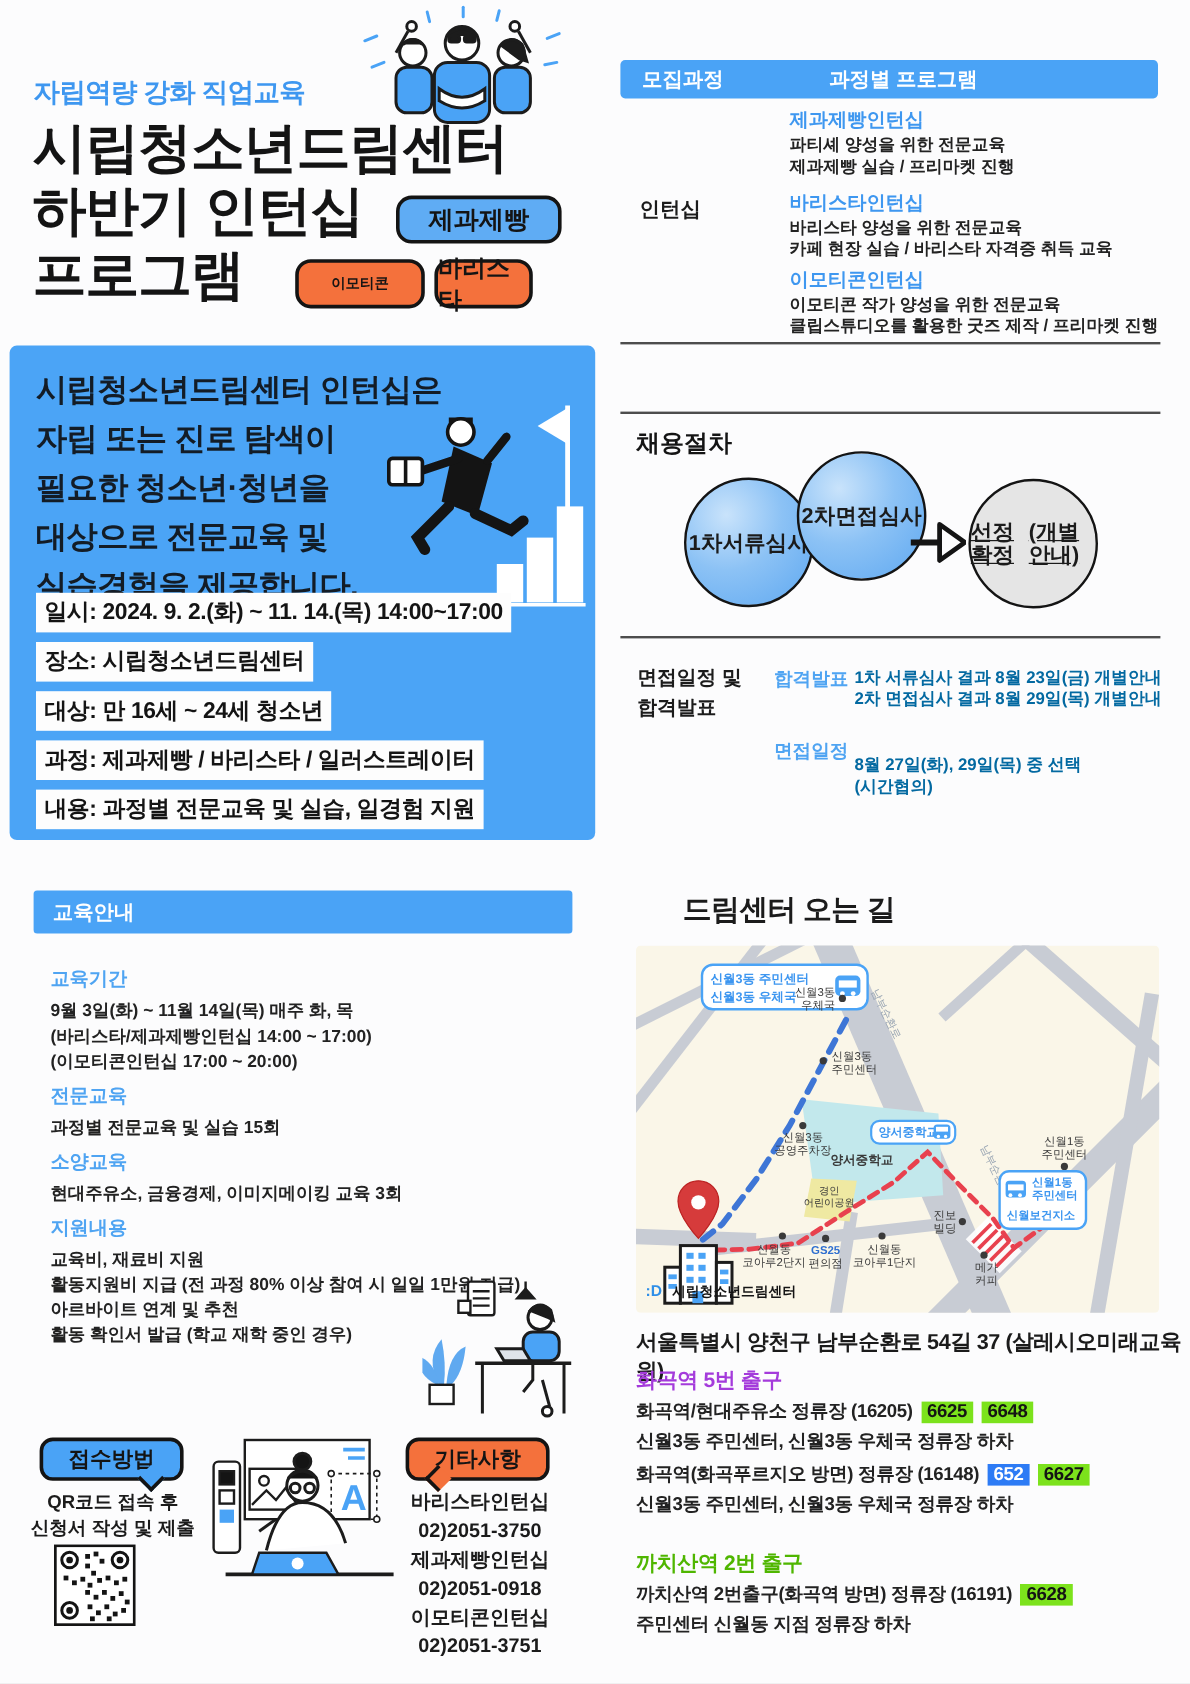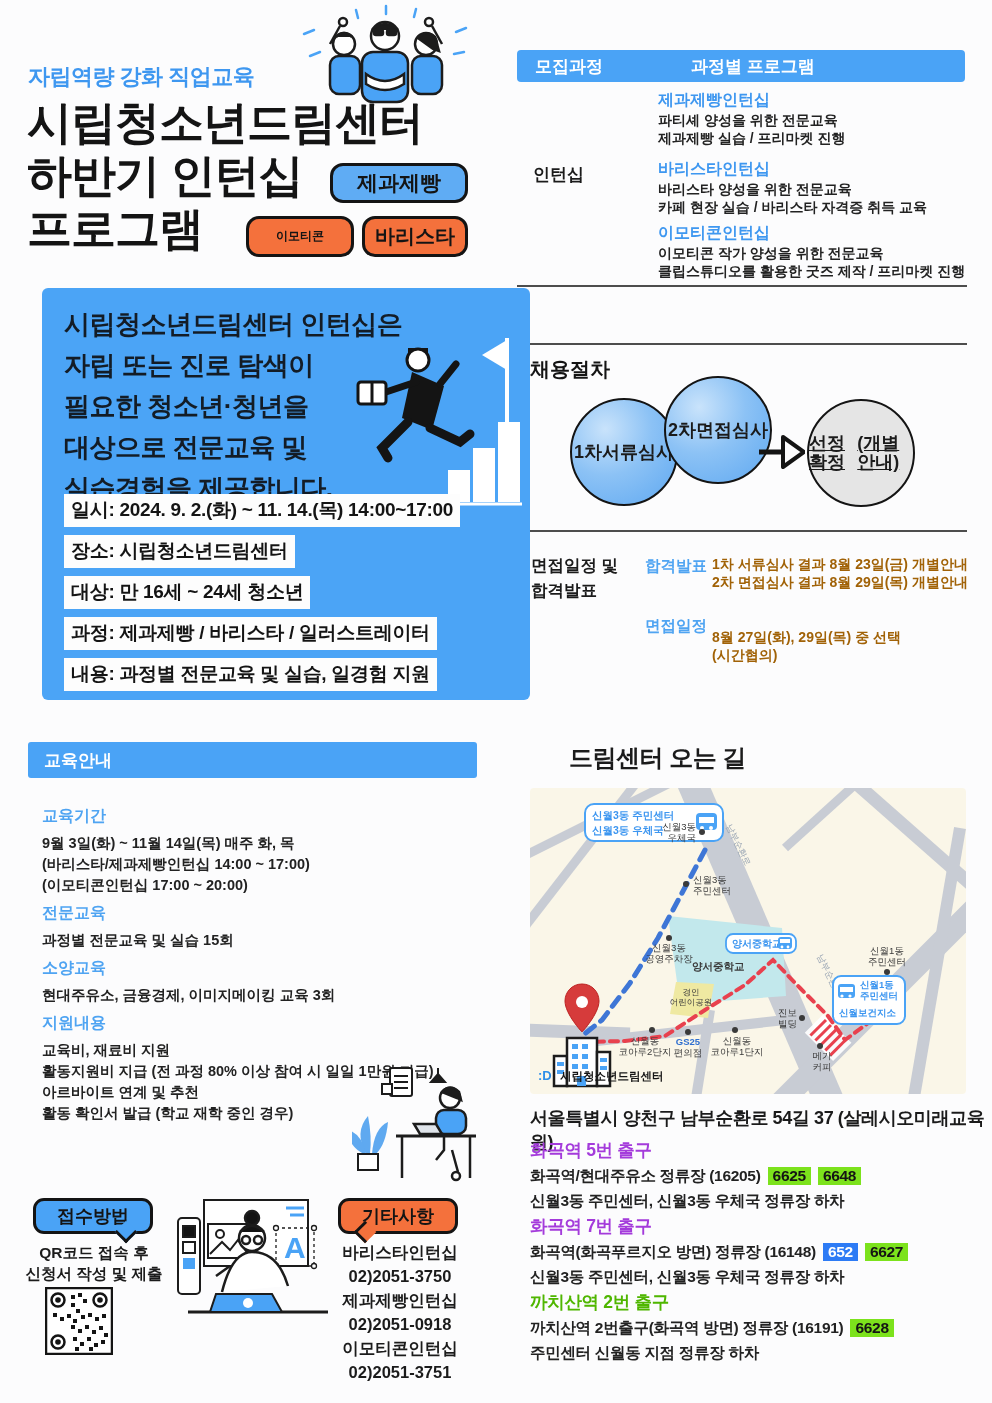--- a/index.html
+++ b/index.html
@@ -18,21 +18,21 @@
   .prog-name{font-size:16px;font-weight:800;color:#3e97f0;}
   .prog-line{font-size:14px;font-weight:700;line-height:15.5px;margin-top:2px;color:#222;}
   .divider{position:absolute;height:0;border-top:2px solid #4d4d4d;}
   .sec-title{font-size:20px;font-weight:800;color:#141414;}
   .circle{position:absolute;width:108px;height:108px;border-radius:50%;border:2.5px solid #141414;box-sizing:border-box;
           display:flex;flex-direction:row;align-items:center;justify-content:center;font-size:18px;font-weight:800;line-height:19px;}
   .circle.blue{background:radial-gradient(circle at 32% 28%, #c9e3fb 0%, #8cc2f5 45%, #5ea8f1 100%);}
   .circle.orange{background:#e5e5e5;text-decoration:underline;}
   .sched-label{font-size:16.5px;font-weight:800;line-height:25px;}
   .sched-key{font-size:15.5px;font-weight:800;color:#4fa4f2;}
-  .sched-line{font-size:14px;font-weight:700;line-height:18px;color:#a16207;}
+  .sched-line{font-size:14px;font-weight:700;line-height:18px;color:#0369a1;}
   
   .bluebox{background:#4ba4f6;border-radius:6px;}
   .intro-line{font-size:26px;font-weight:800;line-height:41px;color:#10243a;letter-spacing:-0.5px;color:#131c26;}
   .inforow{display:table;background:#fdfdfd;color:#141414;font-size:19px;font-weight:800;
            padding:3px 7px 4px 7px;margin-bottom:8px;letter-spacing:-0.3px;}
   
   .edu-bar{background:#4aa3f6;border-radius:3px;display:flex;align-items:center;color:#fff;font-weight:800;font-size:17px;padding-left:16px;box-sizing:border-box;}
   .edu-h{font-size:16px;font-weight:800;color:#4fa4f2;margin-bottom:6px;}
   .edu-l{font-size:14.5px;font-weight:700;line-height:21px;color:#222;}
   
@@ -63,21 +63,21 @@
 <div class="page">
 
   <div class="abs eyebrow" style="left:28px;top:62px;">자립역량 강화 직업교육</div>
   <div class="abs big-title" style="left:27px;top:96px;">
     <div>시립청소년드림센터</div>
     <div>하반기 인턴십</div>
     <div>프로그램</div>
   </div>
   <div class="tag blue" style="left:330px;top:163px;width:138px;height:40px;font-size:21px;">제과제빵</div>
   <div class="tag orange" style="left:246px;top:216px;width:108px;height:41px;font-size:12px;">이모티콘</div>
-  <div class="tag orange" style="left:362px;top:216px;width:106px;height:41px;font-size:20px;">바리스타</div>
+  <div class="tag orange" style="left:362px;top:216px;width:82px;height:41px;font-size:20px;">바리스타</div>
 
   <svg class="abs" style="left:296px;top:4px;" width="180" height="104" viewBox="0 0 180 104">
     <g stroke="#4aa3f6" stroke-width="2.5" stroke-linecap="round">
       <line x1="8" y1="30" x2="18" y2="26"></line>
         <line x1="14" y1="52" x2="24" y2="48"></line>
       <line x1="160" y1="28" x2="170" y2="24"></line>
         <line x1="158" y1="50" x2="168" y2="48"></line>
       <line x1="60" y1="6" x2="62" y2="14"></line>
         <line x1="120" y1="5" x2="118" y2="13"></line>
       <line x1="90" y1="2" x2="90" y2="10"></line>
@@ -161,21 +161,21 @@
   <div class="abs" style="left:712px;top:555px;">
     <div class="sched-line">1차 서류심사 결과 8월 23일(금) 개별안내</div>
     <div class="sched-line">2차 면접심사 결과 8월 29일(목) 개별안내</div>
   </div>
   <div class="abs sched-key" style="left:645px;top:616px;">면접일정</div>
   <div class="abs" style="left:712px;top:628px;">
     <div class="sched-line">8월 27일(화), 29일(목) 중 선택</div>
     <div class="sched-line">(시간협의)</div>
   </div>
 
-  <div class="abs bluebox" style="left:8px;top:288px;width:488px;height:412px;margin-left:34px;">
+  <div class="abs bluebox" style="left:8px;top:288px;width:488px;height:412px;">
     <div class="abs" style="left:22px;top:16px;">
       <div class="intro-line">시립청소년드림센터 인턴십은</div>
       <div class="intro-line">자립 또는 진로 탐색이</div>
       <div class="intro-line">필요한 청소년·청년을</div>
       <div class="intro-line">대상으로 전문교육 및</div>
       <div class="intro-line">실습경험을 제공합니다.</div>
     </div>
 
     <svg class="abs" style="left:310px;top:42px;" width="172" height="180" viewBox="0 0 172 180">
       <line x1="155" y1="8" x2="155" y2="100" stroke="#fff" stroke-width="4"></line>
@@ -500,21 +500,20 @@
     <div class="route-h purple">화곡역 5번 출구</div>
     <div class="route-l">
       <span>화곡역/현대주유소 정류장 (16205)</span>
       <span class="badge green">6625</span>
       <span class="badge green">6648</span>
     </div>
     <div class="route-l">신월3동 주민센터, 신월3동 우체국 정류장 하차</div>
   </div>
 
   <div class="abs" style="left:530px;top:1214px;width:450px;">
-    <div class="route-h purple">화곡역 7번 출구</div>
     <div class="route-l">
       <span>화곡역(화곡푸르지오 방면) 정류장 (16148)</span>
       <span class="badge bluebg">652</span>
       <span class="badge green">6627</span>
     </div>
     <div class="route-l">신월3동 주민센터, 신월3동 우체국 정류장 하차</div>
   </div>
 
   <div class="abs" style="left:530px;top:1290px;width:450px;">
     <div class="route-h green">까치산역 2번 출구</div>

